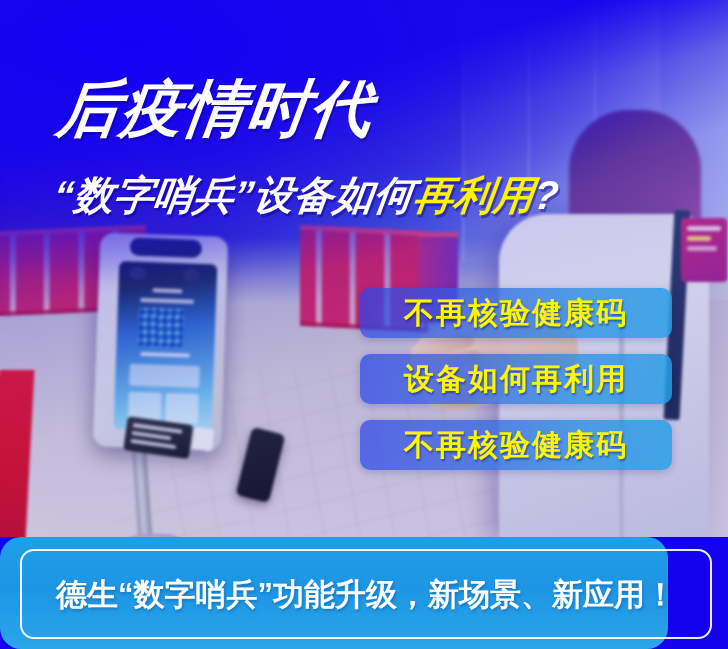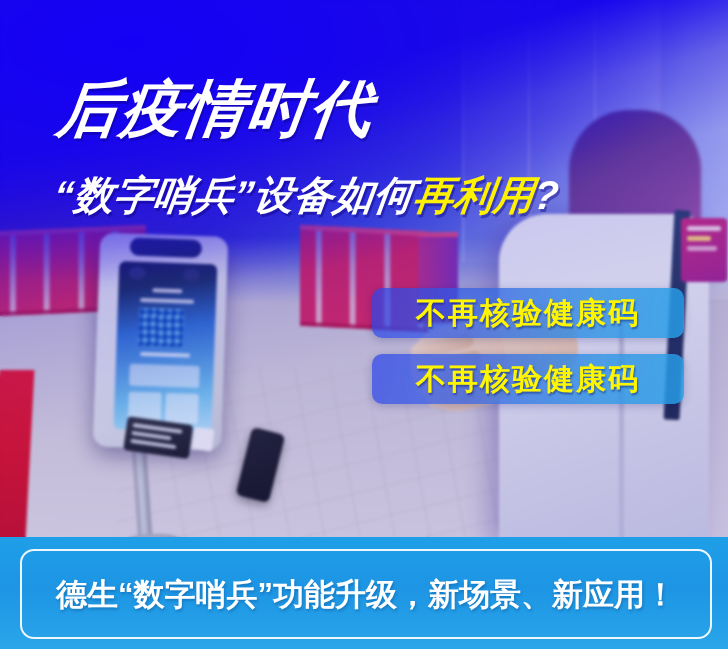--- a/index.html
+++ b/index.html
@@ -220,41 +220,42 @@
     font-size:40px; font-weight:bold; font-style:italic;
     color:#ffffff; line-height:1; white-space:nowrap;
     letter-spacing:0px;
     text-shadow:2px 3px 0 rgba(10,0,120,.40);
     transform:skewX(-7deg);
   }
   .title-sub .hl{color:#fff200;}
   .title-sub .qm{color:#ffffff;}
 
   
-  .bullets{position:absolute;left:372px;top:288px;width:314px;text-align:center;}
+  .bullets{position:absolute;left:360px;top:288px;width:314px;text-align:center;}
   .pill{
     position:relative;
     width:312px; height:50px;
     margin-bottom:16px;
     border-radius:10px;
     background:linear-gradient(100deg, rgba(44,68,232,.72) 0%, rgba(48,96,226,.74) 34%, rgba(44,146,228,.80) 72%, rgba(38,158,232,.84) 100%);
     display:flex; align-items:center; justify-content:center;
     box-shadow:0 2px 8px rgba(10,10,90,.22);
   }
   .pill span{
     font-size:30px; font-weight:bold; color:#fff500;
     letter-spacing:2px; line-height:1;
     text-shadow:1px 2px 2px rgba(0,20,90,.45);
     white-space:nowrap;
   }
 
   
   .banner{
-    position:absolute; left:0; top:537px; width:728px; height:112px;
+    position:absolute; left:0; top:537px; width:668px; height:112px;
     background:linear-gradient(180deg,#1f9fe8 0%,#1d95e4 45%,#2aa6ea 100%);
+    border-radius:21px;
   }
   .banner-inner{
     position:absolute; left:20px; top:12px; width:688px; height:86px;
     border:2px solid rgba(255,255,255,.92);
     border-radius:14px;
     display:flex; align-items:center; justify-content:center;
   }
   .banner-text{
     font-size:31px; font-weight:bold; color:#ffffff;
     letter-spacing:0px; line-height:1; white-space:nowrap;
@@ -339,20 +340,23 @@
     <div class="title-sub">
       <span>“数字哨兵”设备如何</span><span class="hl">再利用</span><span class="qm">?</span>
     </div>
   </div>
 
   <div class="bullets">
     <div class="pill">
       <span>不再核验健康码</span>
     </div>
     <div class="pill">
+      <span>设备如何再利用</span>
+    </div>
+    <div class="pill">
       <span>不再核验健康码</span>
     </div>
   </div>
 
   <div class="banner">
     <div class="banner-inner">
       <div class="banner-text">德生“数字哨兵”功能升级，新场景、新应用！</div>
     </div>
   </div>
 

